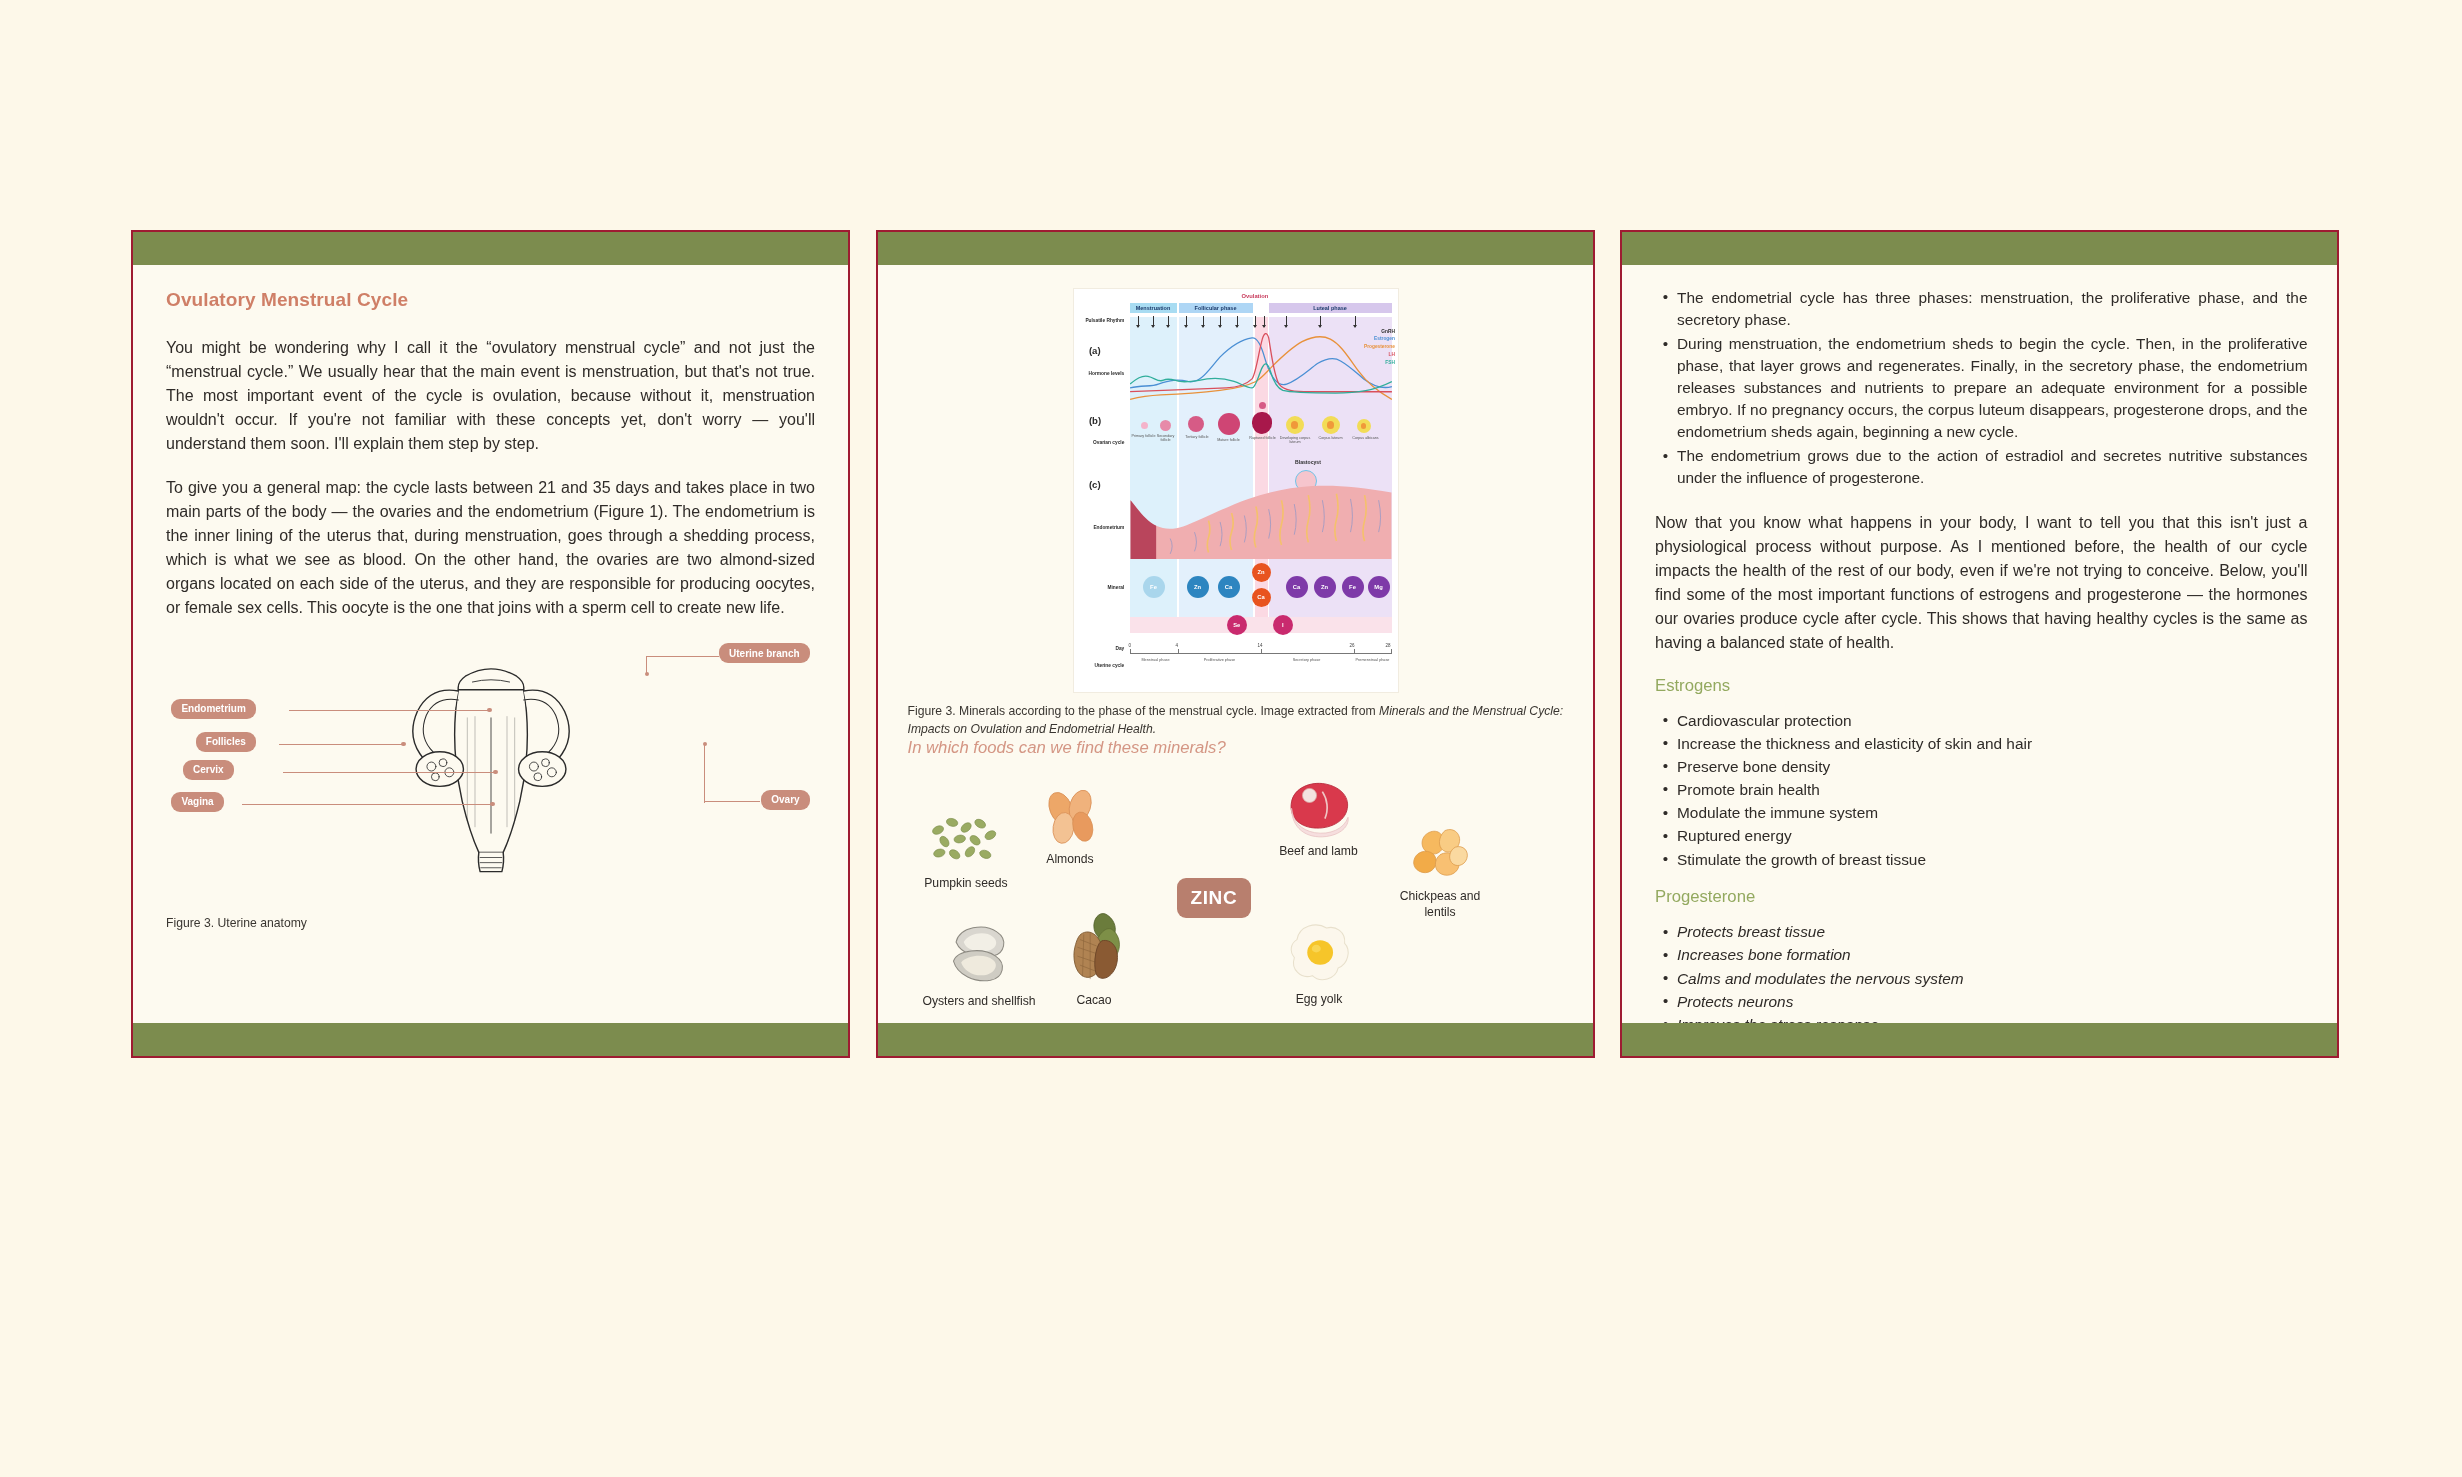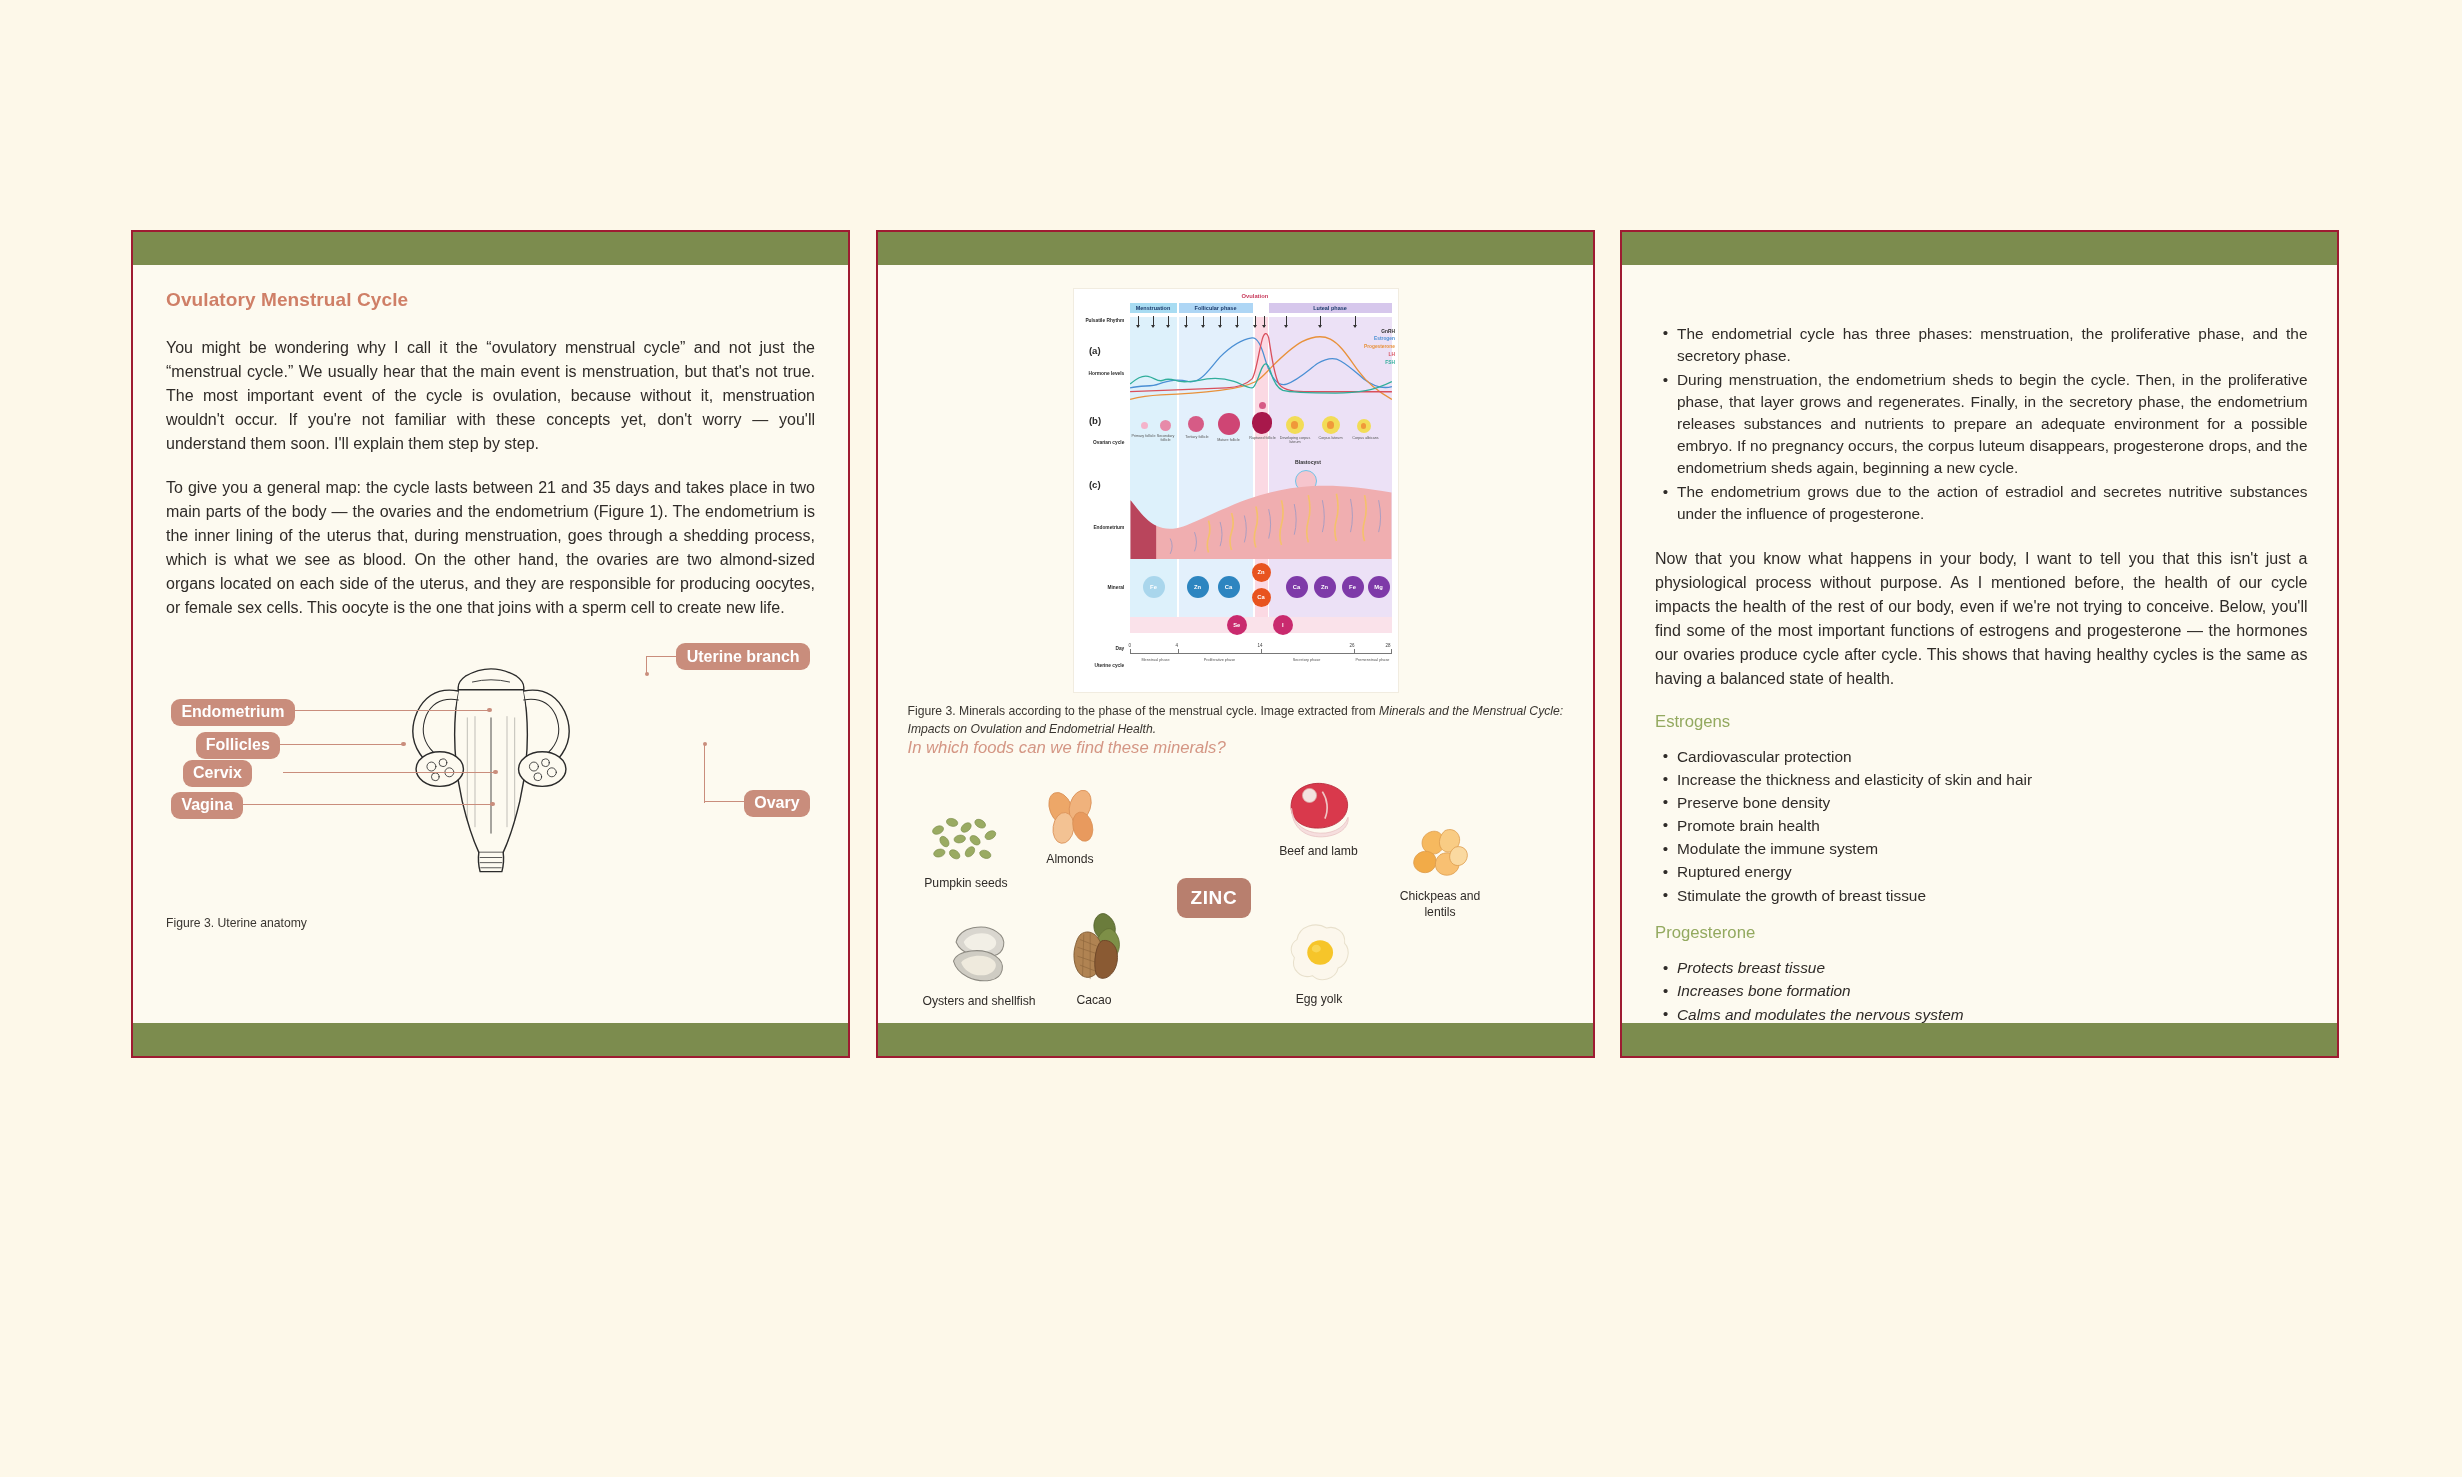--- a/index.html
+++ b/index.html
@@ -31,21 +31,21 @@
   .bar-top { height:33px; }
   .bar-bottom { height:33px; }
 
   .page-body {
     flex:1 1 auto;
     position:relative;
     padding:24.4px 33px 6.4px 33px;
     overflow:hidden;
   }
   #page-2 .page-body { padding:19px 29.5px 6.4px 29.5px; }
-  #page-3 .page-body { padding:22px 29.5px 6.4px 33px;margin-top:36px; }
+  #page-3 .page-body { padding:22px 29.5px 6.4px 33px; }
 
   
   h2.section-title {
     color:#cf7f67;
     font-size:19px;
     font-weight:700;
     letter-spacing:0.1px;
     margin-bottom:24.4px;
   }
   p.body-text {
@@ -103,21 +103,21 @@
     margin:33px 0 28px 0;
   }
 
   
   .uterus-wrap { position:relative; width:100%; height:269px; margin-top:9px; }
   .uterus-svg { position:absolute; left:50%; transform:translateX(-50%); top:0; }
   .lbl {
     position:absolute;
     background:#c98d7c;
     color:#fff;
-    font-size:16px;
+    font-size:10px;
     font-weight:700;
     padding:4.5px 10.3px;
     border-radius:9px;
     white-space:nowrap;
     z-index:3;
   }
   .lead-line { position:absolute; background:#c98d7c; height:1px; z-index:2; }
   .lead-vert { position:absolute; background:#c98d7c; width:1px; z-index:2; }
   .lead-dot  { position:absolute; width:4.5px; height:4.5px; border-radius:50%; background:#c98d7c; z-index:2; }
   .fig1-cap { font-size:12.2px; color:#3a3631; margin-top:6.4px; }

